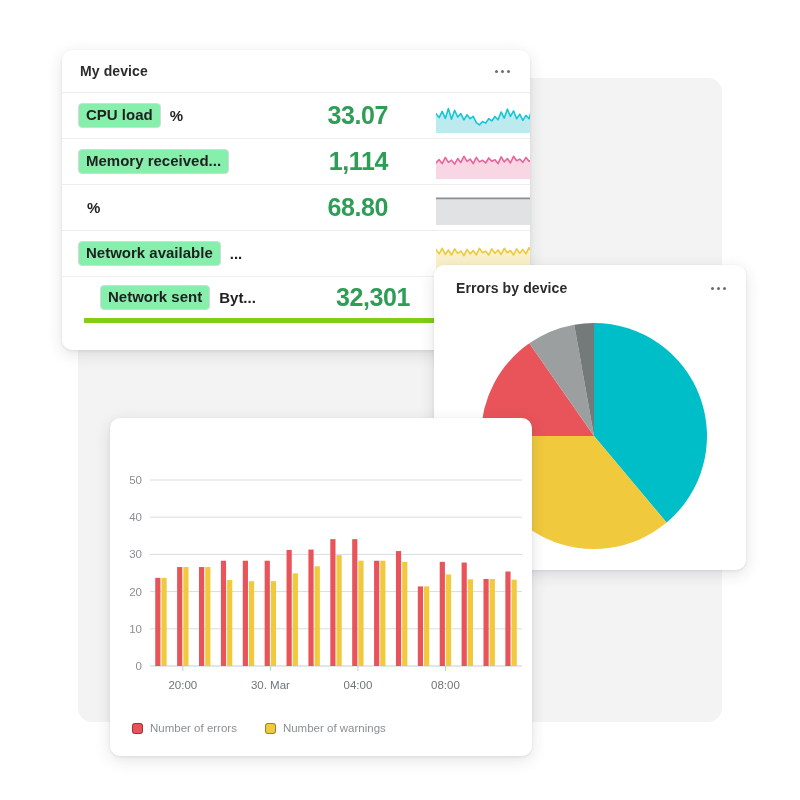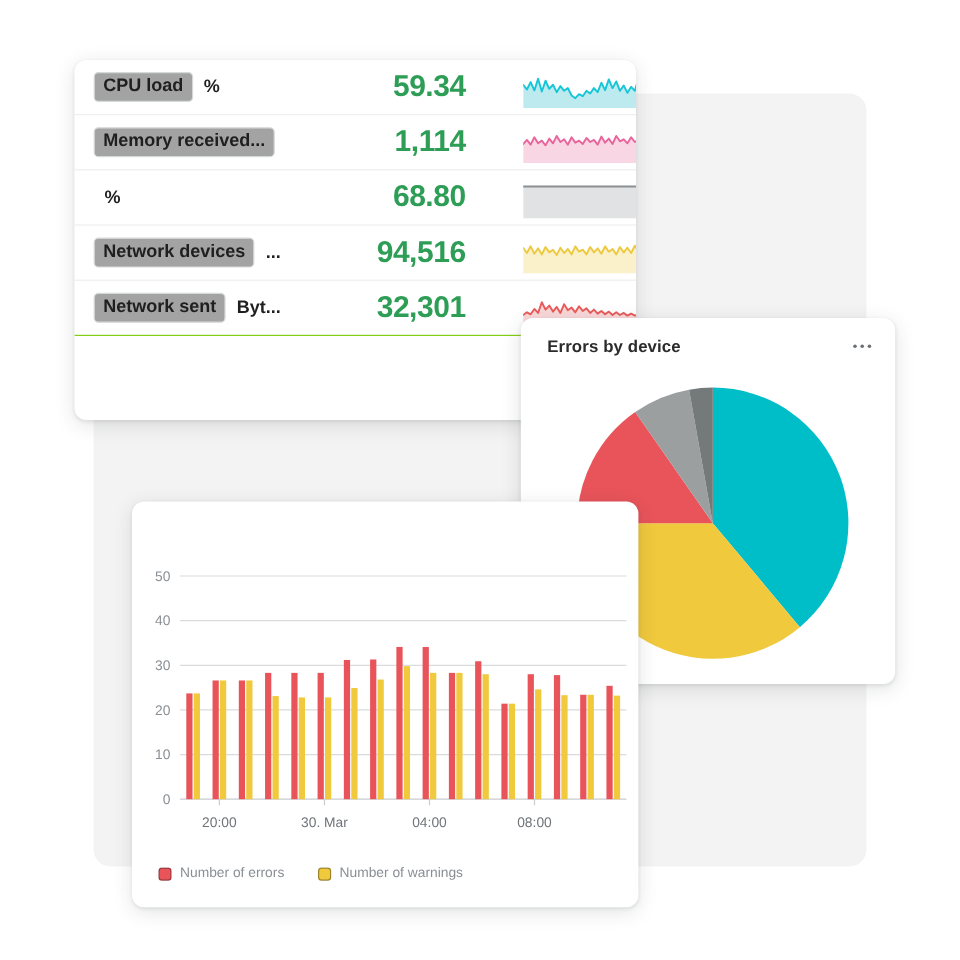--- a/index.html
+++ b/index.html
@@ -56,25 +56,25 @@
   #device-card{left:62px;top:50px;width:468px;height:300px;}
   #device-card .card-head{height:43px;border-bottom:1px solid #ececec;}
   .metric-row{
     display:flex;align-items:center;
     height:46px;
     border-bottom:1px solid #eeeeee;
     padding:0 0 0 16px;
     box-sizing:border-box;
     position:relative;
   }
-  .metric-row:last-of-type{border-bottom:1px solid #84cc16;}
+  .metric-row:last-of-type{border-bottom:5px solid #84cc16;margin-left:22px;}
   .metric-chip{
     border:1px solid #d6d9dc;
     border-radius:4px;
-    background:#a3a3a3;
+    background:#86efac;
     padding:3px 7px 4px 7px;
     font-size:15px;
     font-weight:700;
     color:#1f1f1f;
     white-space:nowrap;
     line-height:1.08;
   }
   .metric-unit{
     margin-left:9px;
     font-size:15px;
@@ -127,25 +127,33 @@
   .legend-label{font-size:11.5px;color:#8a8f94;white-space:nowrap;}
 </style>
 </head>
 <body>
 
 <div id="stage">
 
   <div class="bg-card"></div>
 
   <div class="card" id="device-card">
+    <div class="card-head">
+      <span class="card-title">My device</span>
+      <span class="dots">
+          <i></i>
+          <i></i>
+          <i></i>
+        </span>
+    </div>
     <div id="device-rows">
         <div class="metric-row">
           <span class="metric-chip">CPU load</span>
           <span class="metric-unit">%</span>
-          <span class="metric-value">59.34</span>
+          <span class="metric-value">33.07</span>
           <span class="spark">
             <svg width="152" height="33" viewBox="0 0 152 33">
               <path d="M0.00 13.64 L3.10 17.56 L6.20 11.40 L9.31 18.40 L12.41 8.60 L15.51 19.24 L18.61 10.28 L21.71 17.00 L24.82 13.64 L27.92 19.80 L31.02 14.76 L34.12 18.68 L37.22 16.44 L40.33 22.60 L43.43 24.84 L46.53 21.48 L49.63 23.16 L52.73 18.68 L55.84 20.92 L58.94 16.44 L62.04 19.80 L65.14 11.96 L68.24 18.12 L71.35 9.16 L74.45 16.44 L77.55 10.84 L80.65 18.68 L83.76 14.20 L86.86 20.36 L89.96 15.32 L93.06 18.68 L96.16 8.04 L99.27 16.44 L102.37 10.28 L105.47 18.12 L108.57 12.52 L111.67 20.36 L114.78 14.20 L117.88 21.48 L120.98 11.40 L124.08 17.56 L127.18 13.08 L130.29 19.80 L133.39 10.84 L136.49 17.00 L139.59 12.52 L142.69 18.68 L145.80 10.28 L148.90 15.32 L152.00 11.96 L152 33 L0 33 Z" fill="#bdeaef" stroke="none"></path>
               <path d="M0.00 13.64 L3.10 17.56 L6.20 11.40 L9.31 18.40 L12.41 8.60 L15.51 19.24 L18.61 10.28 L21.71 17.00 L24.82 13.64 L27.92 19.80 L31.02 14.76 L34.12 18.68 L37.22 16.44 L40.33 22.60 L43.43 24.84 L46.53 21.48 L49.63 23.16 L52.73 18.68 L55.84 20.92 L58.94 16.44 L62.04 19.80 L65.14 11.96 L68.24 18.12 L71.35 9.16 L74.45 16.44 L77.55 10.84 L80.65 18.68 L83.76 14.20 L86.86 20.36 L89.96 15.32 L93.06 18.68 L96.16 8.04 L99.27 16.44 L102.37 10.28 L105.47 18.12 L108.57 12.52 L111.67 20.36 L114.78 14.20 L117.88 21.48 L120.98 11.40 L124.08 17.56 L127.18 13.08 L130.29 19.80 L133.39 10.84 L136.49 17.00 L139.59 12.52 L142.69 18.68 L145.80 10.28 L148.90 15.32 L152.00 11.96 " fill="none" stroke="#16c6d6" stroke-width="1.6" stroke-linejoin="round" stroke-linecap="round"></path>
             </svg>
           </span>
         </div>
         <div class="metric-row">
           <span class="metric-chip">Memory received...</span>
           <span class="metric-value">1,114</span>
@@ -160,23 +168,22 @@
           <span class="metric-unit">%</span>
           <span class="metric-value">68.80</span>
           <span class="spark">
             <svg width="152" height="33" viewBox="0 0 152 33">
               <path d="M0.00 6.36 L3.10 6.36 L6.20 6.36 L9.31 6.36 L12.41 6.36 L15.51 6.36 L18.61 6.36 L21.71 6.36 L24.82 6.36 L27.92 6.36 L31.02 6.36 L34.12 6.36 L37.22 6.36 L40.33 6.36 L43.43 6.36 L46.53 6.36 L49.63 6.36 L52.73 6.36 L55.84 6.36 L58.94 6.36 L62.04 6.36 L65.14 6.36 L68.24 6.36 L71.35 6.36 L74.45 6.36 L77.55 6.36 L80.65 6.36 L83.76 6.36 L86.86 6.36 L89.96 6.36 L93.06 6.36 L96.16 6.36 L99.27 6.36 L102.37 6.36 L105.47 6.36 L108.57 6.36 L111.67 6.36 L114.78 6.36 L117.88 6.36 L120.98 6.36 L124.08 6.36 L127.18 6.36 L130.29 6.36 L133.39 6.36 L136.49 6.36 L139.59 6.36 L142.69 6.36 L145.80 6.36 L148.90 6.36 L152.00 6.36 L152 33 L0 33 Z" fill="#e0e2e3" stroke="none"></path>
               <path d="M0.00 6.36 L3.10 6.36 L6.20 6.36 L9.31 6.36 L12.41 6.36 L15.51 6.36 L18.61 6.36 L21.71 6.36 L24.82 6.36 L27.92 6.36 L31.02 6.36 L34.12 6.36 L37.22 6.36 L40.33 6.36 L43.43 6.36 L46.53 6.36 L49.63 6.36 L52.73 6.36 L55.84 6.36 L58.94 6.36 L62.04 6.36 L65.14 6.36 L68.24 6.36 L71.35 6.36 L74.45 6.36 L77.55 6.36 L80.65 6.36 L83.76 6.36 L86.86 6.36 L89.96 6.36 L93.06 6.36 L96.16 6.36 L99.27 6.36 L102.37 6.36 L105.47 6.36 L108.57 6.36 L111.67 6.36 L114.78 6.36 L117.88 6.36 L120.98 6.36 L124.08 6.36 L127.18 6.36 L130.29 6.36 L133.39 6.36 L136.49 6.36 L139.59 6.36 L142.69 6.36 L145.80 6.36 L148.90 6.36 L152.00 6.36 " fill="none" stroke="#8a8f94" stroke-width="1.6" stroke-linejoin="round" stroke-linecap="round"></path>
             </svg>
           </span>
         </div>
         <div class="metric-row">
-          <span class="metric-chip">Network devices</span>
+          <span class="metric-chip">Network available</span>
           <span class="metric-unit">...</span>
-          <span class="metric-value">94,516</span>
           <span class="spark">
             <svg width="152" height="33" viewBox="0 0 152 33">
               <path d="M0.00 11.40 L3.10 15.88 L6.20 10.28 L9.31 16.44 L12.41 11.96 L15.51 17.00 L18.61 10.84 L21.71 15.32 L24.82 13.08 L27.92 17.56 L31.02 11.40 L34.12 15.88 L37.22 12.52 L40.33 17.00 L43.43 10.28 L46.53 14.76 L49.63 13.08 L52.73 17.00 L55.84 10.84 L58.94 15.32 L62.04 11.96 L65.14 16.44 L68.24 10.28 L71.35 14.76 L74.45 12.52 L77.55 17.00 L80.65 10.84 L83.76 15.32 L86.86 11.40 L89.96 15.88 L93.06 9.72 L96.16 14.76 L99.27 11.96 L102.37 16.44 L105.47 10.28 L108.57 15.32 L111.67 11.40 L114.78 15.88 L117.88 9.72 L120.98 14.20 L124.08 11.96 L127.18 16.44 L130.29 10.28 L133.39 14.76 L136.49 11.40 L139.59 15.88 L142.69 9.16 L145.80 13.64 L148.90 10.84 L152.00 12.52 L152 33 L0 33 Z" fill="#faf0c9" stroke="none"></path>
               <path d="M0.00 11.40 L3.10 15.88 L6.20 10.28 L9.31 16.44 L12.41 11.96 L15.51 17.00 L18.61 10.84 L21.71 15.32 L24.82 13.08 L27.92 17.56 L31.02 11.40 L34.12 15.88 L37.22 12.52 L40.33 17.00 L43.43 10.28 L46.53 14.76 L49.63 13.08 L52.73 17.00 L55.84 10.84 L58.94 15.32 L62.04 11.96 L65.14 16.44 L68.24 10.28 L71.35 14.76 L74.45 12.52 L77.55 17.00 L80.65 10.84 L83.76 15.32 L86.86 11.40 L89.96 15.88 L93.06 9.72 L96.16 14.76 L99.27 11.96 L102.37 16.44 L105.47 10.28 L108.57 15.32 L111.67 11.40 L114.78 15.88 L117.88 9.72 L120.98 14.20 L124.08 11.96 L127.18 16.44 L130.29 10.28 L133.39 14.76 L136.49 11.40 L139.59 15.88 L142.69 9.16 L145.80 13.64 L148.90 10.84 L152.00 12.52 " fill="none" stroke="#ecc93f" stroke-width="1.6" stroke-linejoin="round" stroke-linecap="round"></path>
             </svg>
           </span>
         </div>
         <div class="metric-row">
           <span class="metric-chip">Network sent</span>
           <span class="metric-unit">Byt...</span>

